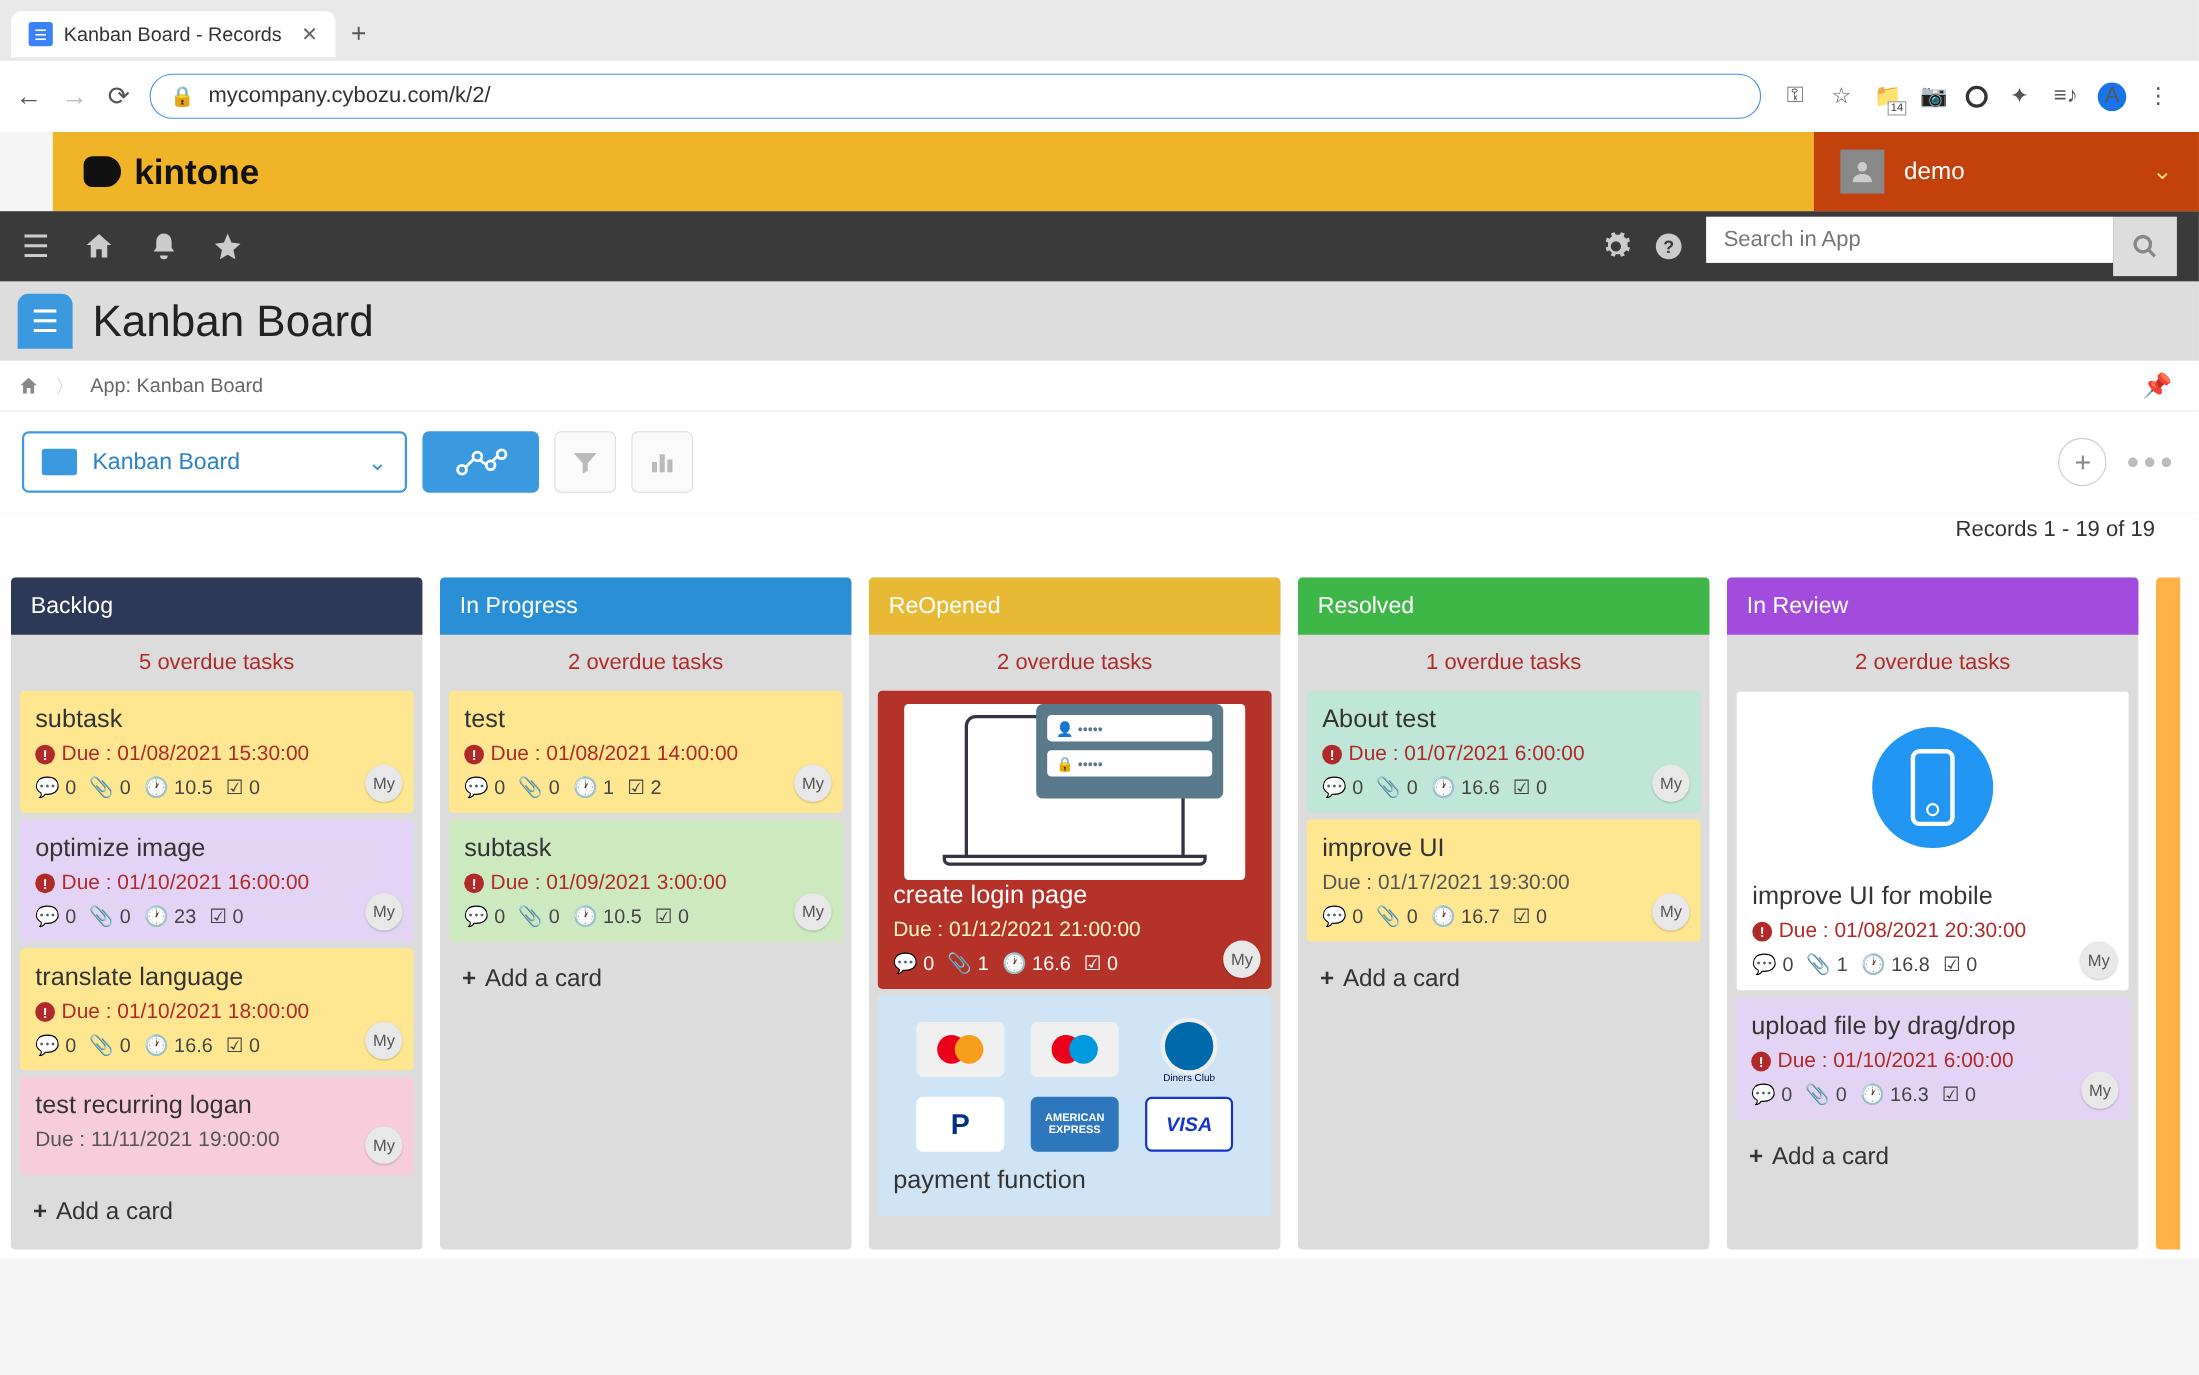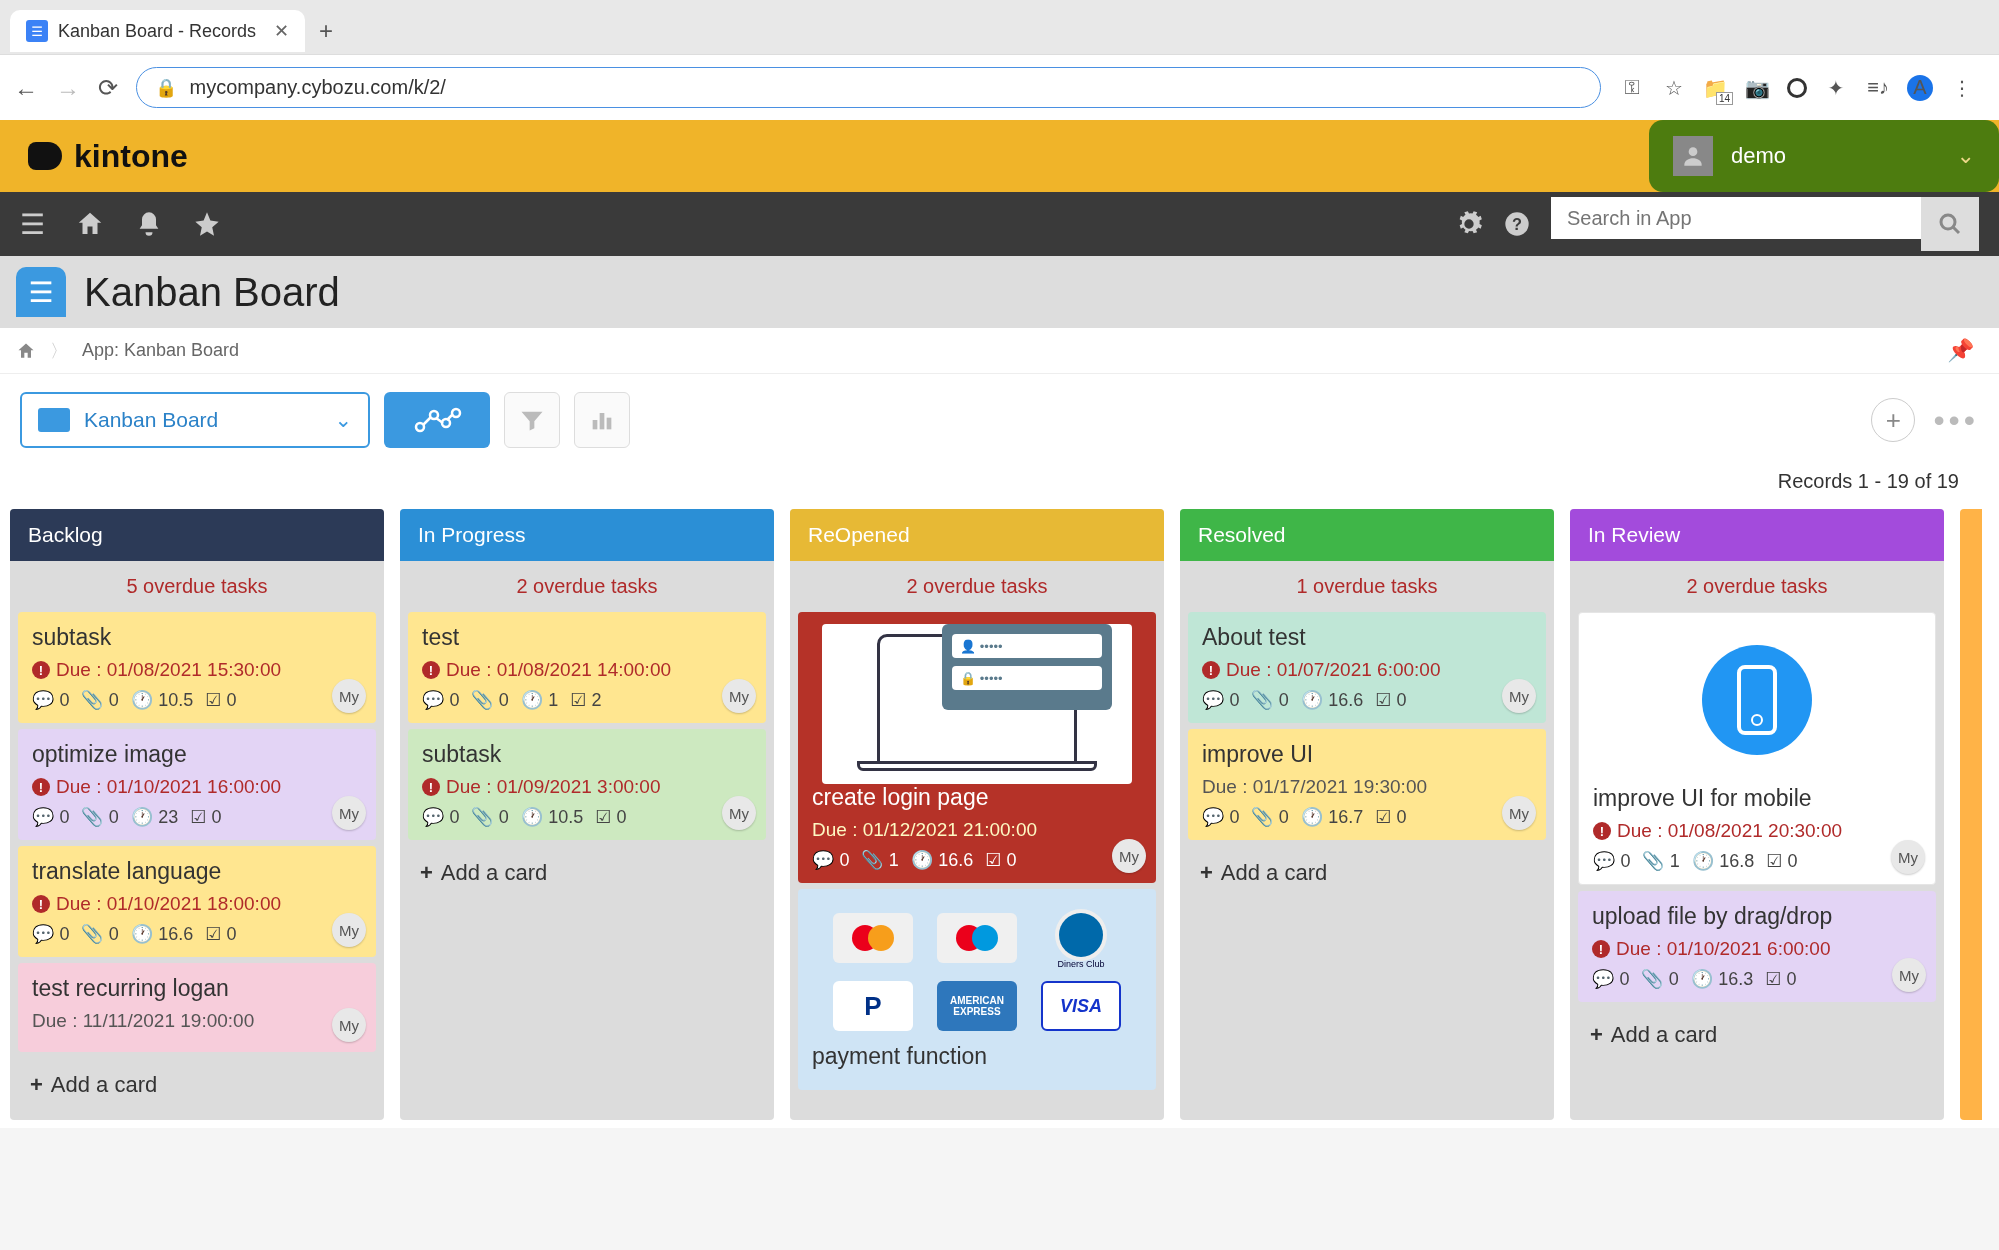--- a/index.html
+++ b/index.html
@@ -14,24 +14,24 @@
   .new-tab { margin-left: 14px; color:#555; font-size: 24px; }
   .addr-bar { display: flex; align-items: center; padding: 8px 14px; gap: 18px; background:#fff; height:66px; border-top:1px solid #ddd;}
   .nav-btn { color:#555; font-size:24px; }
   .url-box { flex: 1; display:flex; align-items:center; border:1px solid #4a90e2; border-radius: 28px; padding: 8px 18px; font-size: 20px; color:#333; gap:12px; }
   .url-box .lock { color:#555; font-size:18px; }
   .addr-icons { display:flex; align-items:center; gap:16px; padding-right:10px; }
   .addr-icons > div { width:26px; height:26px; display:flex; align-items:center; justify-content:center; font-size:20px; color:#555; }
   .avatar-circle { width:28px; height:28px; border-radius:50%; background:#1a73e8; color:#fff; display:flex; align-items:center; justify-content:center; font-size:16px;}
 
   
-  .kintone-header { display:flex; background:#f0b429; height:72px; align-items:center; padding-left: 28px; }
+  .kintone-header { display:flex; background:#f0b429; height:72px; align-items:center; padding-left: 28px; margin-left: 48px; }
   .brand { display:flex; align-items:center; gap:12px; font-size: 32px; font-weight:700; color:#111; }
   .brand-icon { width:34px; height:28px; background:#111; border-radius:8px 14px 14px 8px; position:relative; }
-  .user-box { margin-left:auto; width:350px; background:#4d7c0f; height:100%; display:flex; align-items:center; padding:0 24px; color:#fff; font-size:22px; gap:18px;border-radius:14px; }
+  .user-box { margin-left:auto; width:350px; background:#c2410c; height:100%; display:flex; align-items:center; padding:0 24px; color:#fff; font-size:22px; gap:18px; }
   .user-avatar { width:40px; height:40px; background:#888; display:flex; align-items:center; justify-content:center; }
   .user-chevron { margin-left:auto; color:#eed88a; }
 
   
   .sub-header { display:flex; align-items:center; background:#3a3a3a; height:64px; padding:0 20px; gap:30px; }
   .sub-header .icon { color:#ccc; font-size:28px; }
   .sub-header .right { margin-left:auto; display:flex; align-items:center; gap:20px; }
   .search-box { display:flex; background:#fff; width:370px; height:42px; align-items:center; padding:0 16px; font-size:20px; color:#888; }
   .search-btn { width:58px; height:54px; background:#ddd; display:flex; align-items:center; justify-content:center; color:#777; font-size:24px;}
 
@@ -53,21 +53,21 @@
   .tool-btn { width:56px; height:56px; border:1px solid #ddd; border-radius:6px; display:flex; align-items:center; justify-content:center; color:#999; font-size:28px; background:#fafafa;}
   .toolbar-right { margin-left:auto; display:flex; align-items:center; gap:18px;}
   .add-circle { width:44px; height:44px; border:1px solid #ccc; border-radius:50%; display:flex; align-items:center; justify-content:center; color:#888; font-size:26px;}
   .dots { color:#bbb; font-size:32px; letter-spacing:4px;}
 
   
   .records-row { text-align:right; padding:4px 40px 8px; font-size:20px; color:#333; background:#fff; }
 
   
   .board { display:flex; gap:16px; padding:8px 10px; background:#fff; overflow:hidden;}
-  .column { width:374px; flex-shrink:0; background:#dcdcdc; border-radius:4px; display:flex; flex-direction:column;}
+  .column { width:374px; flex-shrink:0; background:#dcdcdc; border-radius:4px; display:flex; flex-direction:column;margin-top:16px;}
   .col-header { padding:14px 18px; font-size:21px; color:#fff; border-radius:4px 4px 0 0;}
   .col-body { padding:8px; display:flex; flex-direction:column; gap:6px;}
   .overdue { text-align:center; color:#b02a2a; font-size:20px; padding:6px 0 8px;}
   .card { border-radius:4px; padding:12px 14px; font-size:19px; color:#333; position:relative;}
   .card-title { font-size:23px; margin-bottom:8px; color:#333; }
   .due { color:#b02a2a; font-size:19px; margin-bottom:8px; display:flex; align-items:center; gap:6px;}
   .due.normal { color:#555; }
   .due-icon { width:18px; height:18px; background:#b02a2a; border-radius:50%; color:#fff; display:inline-flex; align-items:center; justify-content:center; font-size:13px; font-weight:bold;}
   .meta { display:flex; align-items:center; gap:12px; font-size:18px; color:#444;}
   .meta span { display:flex; align-items:center; gap:4px;}

